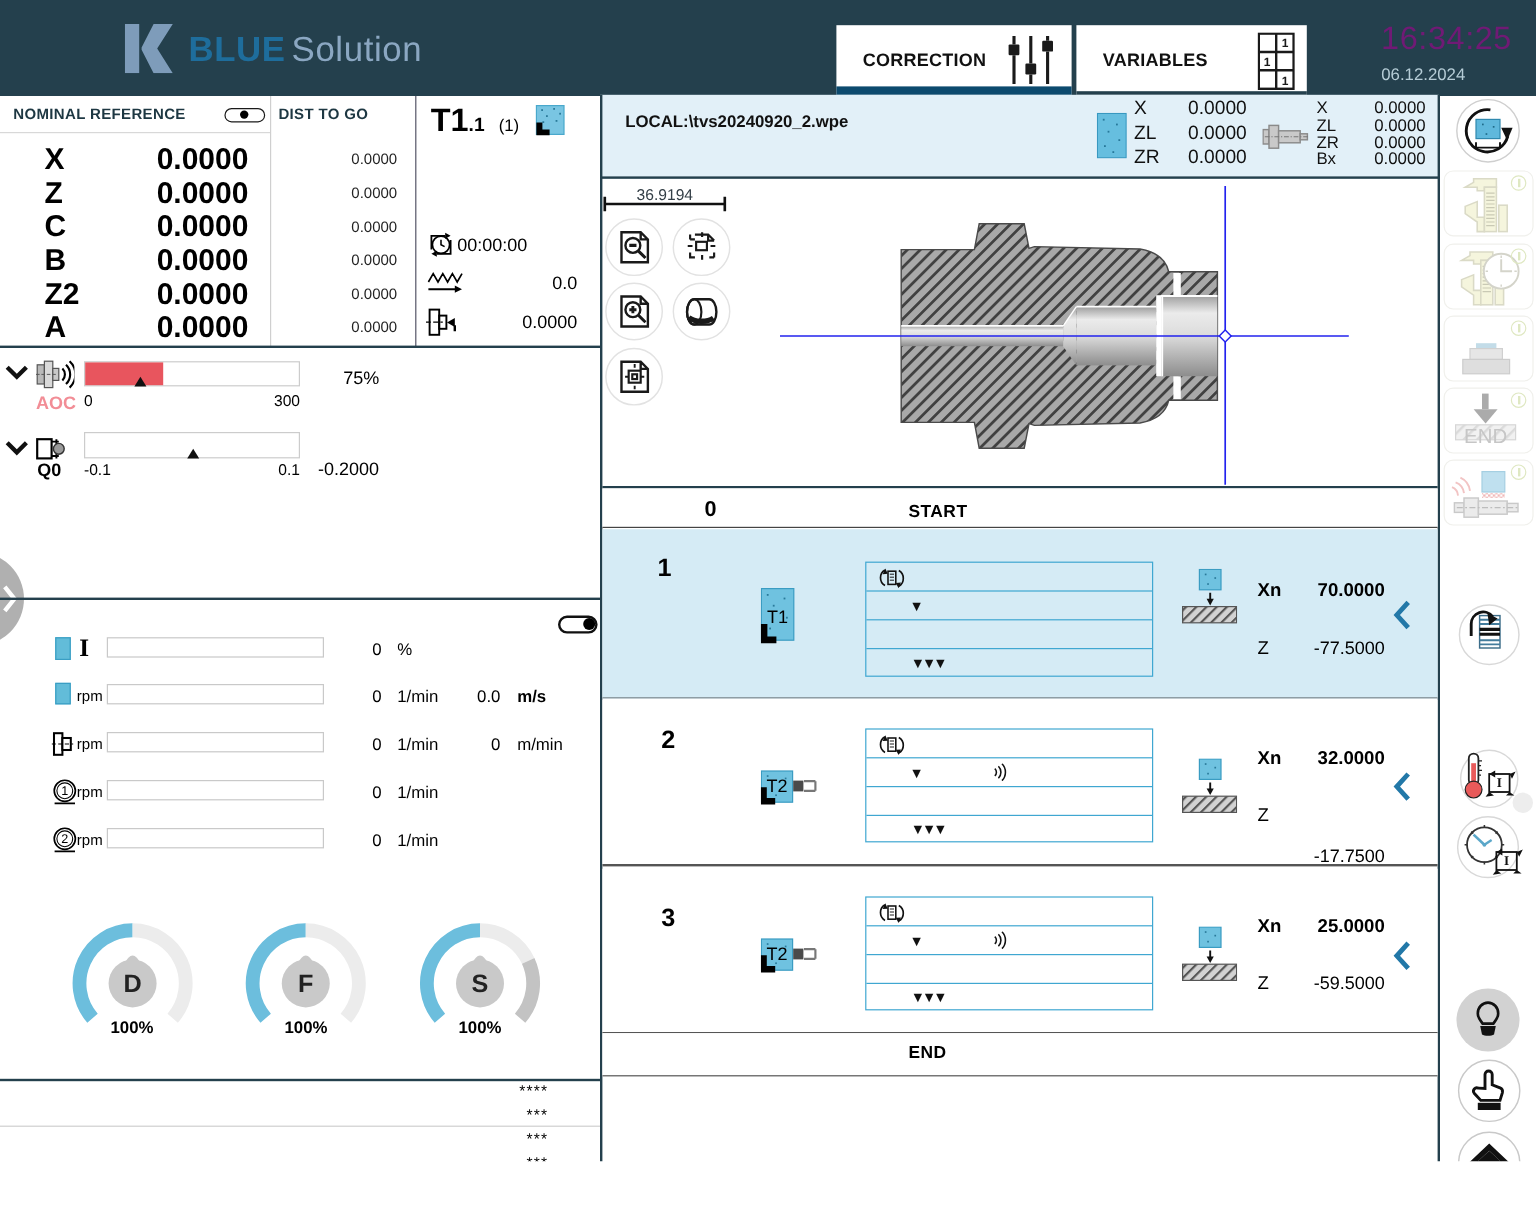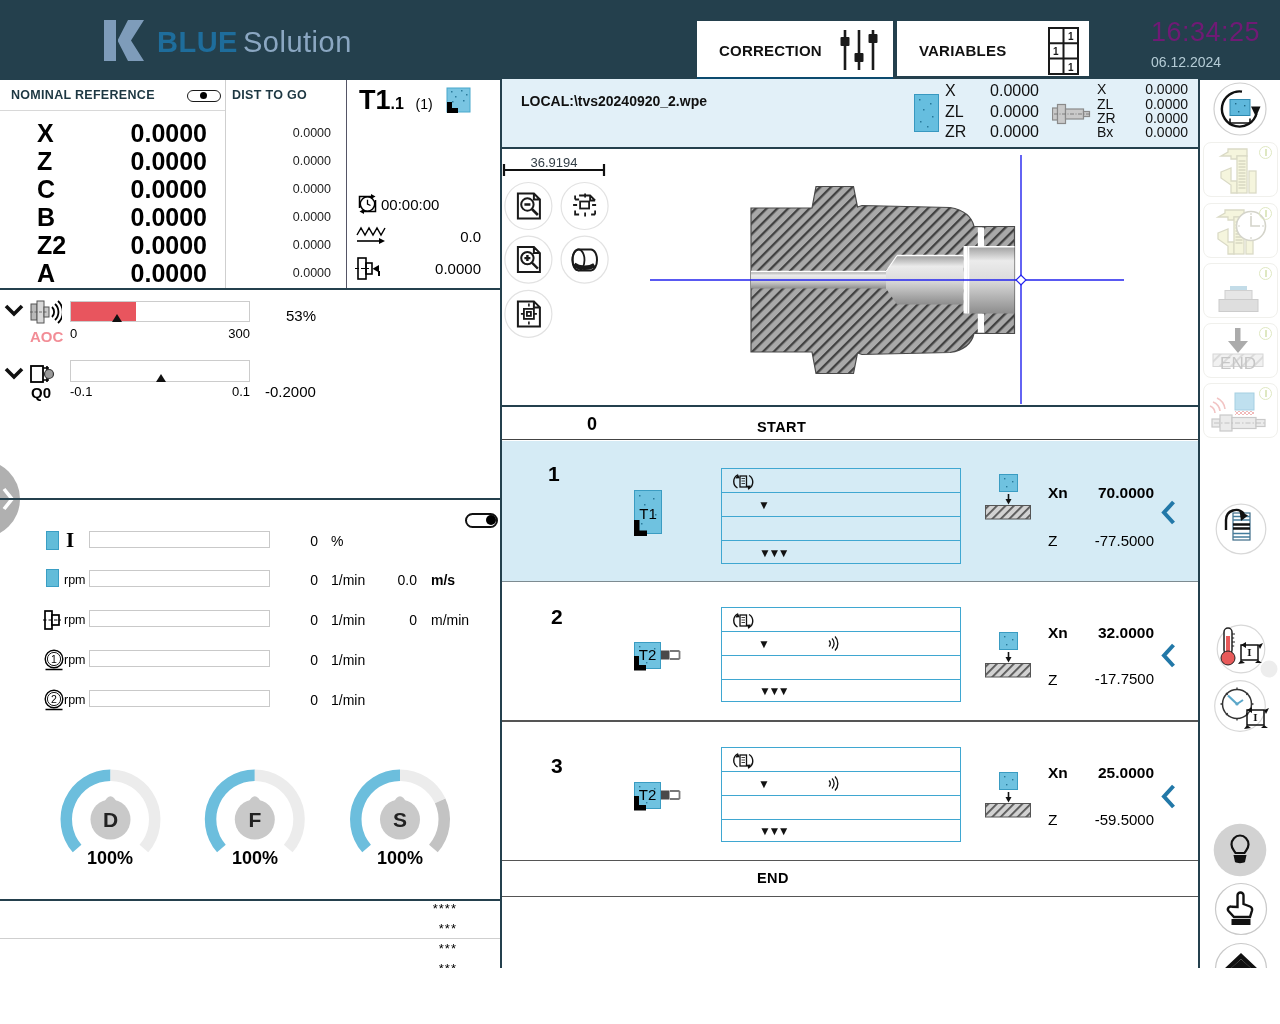--- a/index.html
+++ b/index.html
@@ -11,21 +11,21 @@
 #ver{right:99px;top:1004px;font-size:13px;color:#4a90b5;}
 #logoK{left:104px;top:20px;width:42px;height:41px;}
 #logoBLUE{left:157px;top:26px;font-size:29px;font-weight:bold;color:#1e6d9c;letter-spacing:0.5px;}
 #logoSol{left:243px;top:26px;font-size:29px;font-weight:300;color:#8ba7c2;letter-spacing:0.5px;}
 #clock{left:1060px;top:17px;width:200px;text-align:right;font-size:27px;color:#701a75;letter-spacing:0.5px;}
 #date{left:1151px;top:54px;font-size:14px;color:#b5ccd6;}
 
 .tab{top:21px;height:58px;background:#fff;font-size:15px;font-weight:600;color:#111;letter-spacing:0.2px;}
 .tab .lbl{position:absolute;left:22px;top:21px;}
 #tab1{left:500px;width:194px;background:#e2f0f8;height:58px;}
-#tab2{left:697px;width:196px;border-bottom:2px solid #0c4a6e;}
+#tab2{left:697px;width:196px;border-bottom:7px solid #0c4a6e;}
 #tab3{left:897px;width:192px;border-bottom:3px solid #24404d;}
 
 #localbar{left:500px;top:79px;width:699px;height:70px;background:#e2f0f8;border-bottom:2px solid #24404d;}
 #localtxt{left:21px;top:14px;font-size:14px;font-weight:bold;color:#111;}
 .lbX{font-size:16px;color:#111;}
 .lbV{left:459px;width:80px;text-align:right;font-size:16px;color:#111;}
 .lb2{font-size:14px;color:#111;}
 .lb2V{left:600px;width:88px;text-align:right;font-size:14px;color:#111;}
 
 #centerL{left:500px;top:79px;width:2px;height:921px;background:#24404d;}
@@ -59,21 +59,21 @@
 .xnv{left:1054px;width:100px;text-align:right;font-size:15.5px;font-weight:bold;}
 .zl{left:1048px;font-size:15.5px;}
 .zv{left:1054px;width:100px;text-align:right;font-size:15px;}
 .chv{left:1160px;}
 .spbox{left:89px;width:181px;height:17px;border:1px solid #c9c9c9;background:#fff;}
 .spv{left:258px;width:60px;text-align:right;font-size:14px;}
 .spu{left:331px;font-size:14px;}
 .spv2{left:357px;width:60px;text-align:right;font-size:14px;}
 .spu2{left:431px;font-size:14px;}
 .splbl{left:64px;font-size:12.5px;}
-.glab{width:80px;text-align:center;font-size:18px;font-weight:bold;}
+.glab{width:80px;text-align:center;font-size:14px;font-weight:bold;}
 .axrow{display:flex;align-items:center;height:28px;}
 .axl{font-size:25px;font-weight:bold;color:#000;width:99px;padding-left:37px;}
 .axv{font-size:25px;font-weight:bold;color:#000;width:108px;text-align:right;}
 .dtv{font-size:12.5px;color:#222;width:124px;text-align:right;}
 </style></head>
 <body>
 <div id="root">
   <div class="abs" id="hdr"></div>
   <div class="abs" id="logoK">
     <svg width="42" height="41" viewBox="0 0 42 41">
@@ -343,21 +343,21 @@
         <rect x="27" y="7" width="1.4" height="1.4"></rect>
         <rect x="21" y="12" width="1.4" height="1.4"></rect>
       </g>
     <path d="M23.5,20 L23.5,26" stroke="#111" stroke-width="1.6"></path>
       <path d="M20.5,25 L23.5,30.5 L26.5,25 Z" fill="#111"></path>
     <rect x="0.5" y="31.5" width="45" height="13.5" fill="url(#hatm)" stroke="#555"></rect>
   </svg>
   <div class="abs xnl" style="top:624px;">Xn</div>
   <div class="abs xnv" style="top:624px;">32.0000</div>
   <div class="abs zl" style="top:671px;">Z</div>
-  <div class="abs zv" style="top:670px;">-17.7500</div>
+  <div class="abs zv" style="top:705px;">-17.7500</div>
   <svg class="abs chv" style="top:643px;" width="16" height="25" viewBox="0 0 16 25">
       <path d="M13.5,2 L4,12.5 L13.5,23" fill="none" stroke="#2278a8" stroke-width="4"></path>
     </svg>
 
   <div class="abs" style="left:551px;top:754px;font-size:21px;font-weight:bold;">3</div>
   <svg class="abs" style="left:634px;top:780px;" width="50" height="31" viewBox="0 0 50 31">
     <rect x="0.5" y="2.5" width="26" height="26" fill="#6fc2e0" stroke="#3a9cc2"></rect>
     <g fill="#2a7a9a">
         <rect x="5" y="6" width="1.4" height="1.4"></rect>
         <rect x="20" y="8" width="1.4" height="1.4"></rect>
@@ -500,21 +500,21 @@
     <path d="M25,5 A11,11 0 0 1 25,21" fill="none" stroke="#000" stroke-width="1.8"></path>
     <path d="M28,2 A15,15 0 0 1 28,24" fill="none" stroke="#000" stroke-width="1.8"></path>
   </svg>
   <div class="abs" style="left:30px;top:328px;font-size:15px;font-weight:bold;color:#f28d96;">AOC</div>
   <div class="abs" style="left:70px;top:301px;width:180px;height:21px;border:1px solid #ccc;background:#fff;">
     <div style="position:absolute;left:0;top:0;width:65px;height:19px;background:#e8555e;"></div>
     <div style="position:absolute;left:41px;top:12px;width:0;height:0;border-left:5px solid transparent;border-right:5px solid transparent;border-bottom:8px solid #111;"></div>
   </div>
   <div class="abs" style="left:70px;top:326px;font-size:13px;">0</div>
   <div class="abs" style="left:190px;top:326px;width:60px;text-align:right;font-size:13px;">300</div>
-  <div class="abs" style="left:286px;top:307px;font-size:15px;">53%</div>
+  <div class="abs" style="left:286px;top:307px;font-size:15px;">75%</div>
 
   <svg class="abs" style="left:4px;top:366px;" width="20" height="16" viewBox="0 0 20 16">
       <path d="M2,3 L10,11 L18,3" fill="none" stroke="#111" stroke-width="3.6"></path>
     </svg>
   <svg class="abs" style="left:30px;top:363px;" width="26" height="22" viewBox="0 0 26 22">
     <rect x="1" y="3" width="12" height="16" fill="#fff" stroke="#000" stroke-width="1.8"></rect>
     <path d="M13,5 L19,5 M13,17 L19,17 M17,3 L17,19" stroke="#000" stroke-width="1.6" fill="none"></path>
     <circle cx="19" cy="11" r="4.5" fill="#9a9a9a" stroke="#333" stroke-width="1.2"></circle>
   </svg>
   <div class="abs" style="left:31px;top:384px;font-size:15px;font-weight:bold;">Q0</div>

